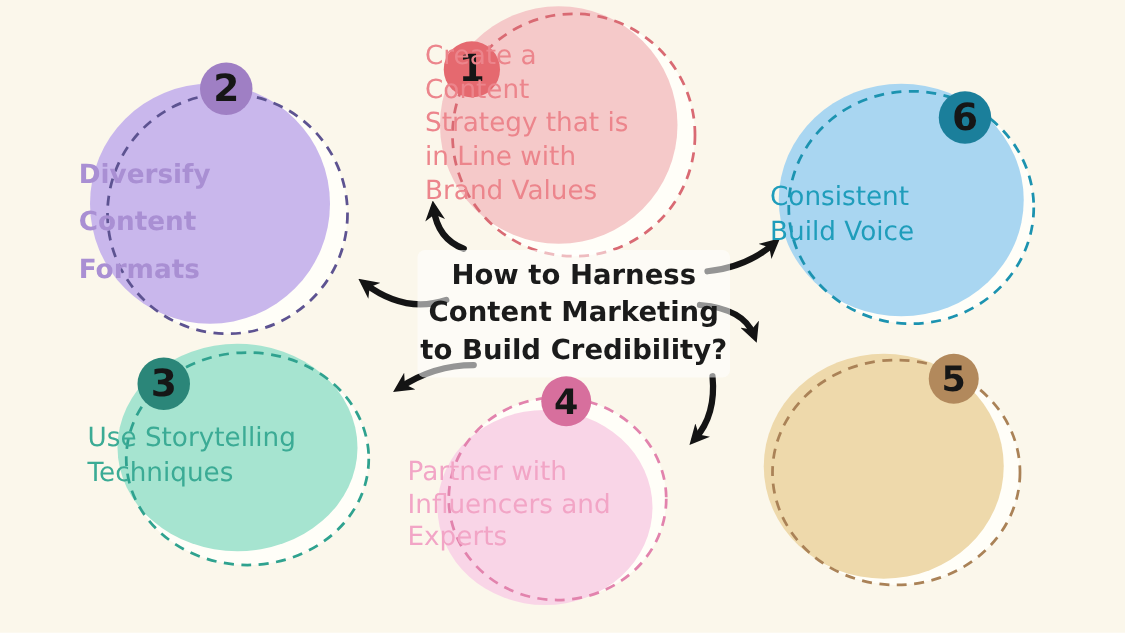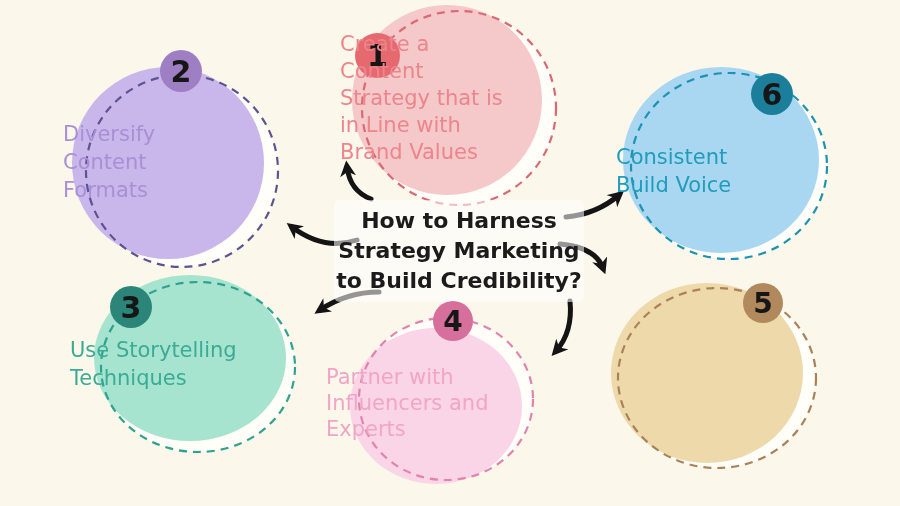--- a/index.html
+++ b/index.html
@@ -17,21 +17,21 @@
   .b2{left:160px;top:50px;width:42px;height:42px;}
   .b3{left:110px;top:286px;width:42px;height:42px;}
   .b4{left:433px;top:301px;width:40px;height:40px;font-size:28px;}
   .b5{left:743px;top:283px;width:40px;height:40px;font-size:28px;}
   .b6{left:751px;top:73px;width:42px;height:42px;}
   .label{
     position:absolute;text-align:left;white-space:pre-line;
     font-size:21px;line-height:27px;
   }
   .l1{left:340px;top:31px;width:214px;}
-  .l2{left:63px;top:120px;width:210px;line-height:28px;}
+  .l2{left:63px;top:120px;width:210px;line-height:38px;font-weight:bold;}
   .l3{left:70px;top:336px;width:240px;line-height:28px;}
   .l4{left:326px;top:364px;width:220px;line-height:26px;}
   .l5{left:602px;top:323px;width:210px;}
   .l6{left:616px;top:143px;width:212px;line-height:28px;}
   .title{
     position:absolute;left:334px;top:200px;width:250px;
     text-align:center;white-space:pre-line;
     font-weight:bold;font-size:22px;line-height:30px;
     background:rgba(255,255,255,0.55);border-radius:6px;padding:6px 0;
   }
@@ -88,21 +88,21 @@
       <path d="M 371 199 Q 350 191 347 167" marker-end="url(#ah)" stroke="#141414"></path>
       <path d="M 357 240 Q 324 251 292 227" marker-end="url(#ah)" stroke="#141414"></path>
       <path d="M 379 292 Q 347 292 320 310" marker-end="url(#ah)" stroke="#141414"></path>
       <path d="M 570 301 Q 573 332 556 351" marker-end="url(#ah)" stroke="#141414"></path>
       <path d="M 560 244 Q 595 247 603 268" marker-end="url(#ah)" stroke="#141414"></path>
       <path d="M 566 217 Q 597 214 619 195" marker-end="url(#ah)" stroke="#141414"></path>
     </g>
   </svg>
 
   <div class="title" style="color: rgb(27, 27, 27);">How to Harness
-Strategy Marketing
+Content Marketing
 to Build Credibility?</div>
 
   <div class="badge b1" style="background-color: rgb(229, 105, 111);">1</div>
   <div class="badge b2" style="background-color: rgb(159, 127, 196);">2</div>
   <div class="badge b3" style="background-color: rgb(43, 134, 121);">3</div>
   <div class="badge b4" style="background-color: rgb(215, 111, 157);">4</div>
   <div class="badge b5" style="background-color: rgb(178, 137, 92);">5</div>
   <div class="badge b6" style="background-color: rgb(27, 127, 155);">6</div>
 
   <div class="label l1" style="color: rgb(236, 133, 140);">Create a

